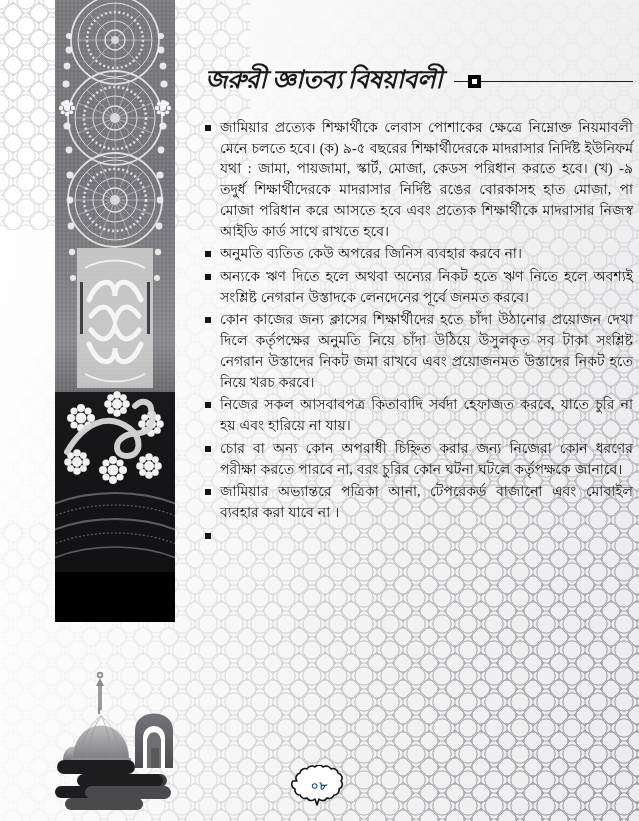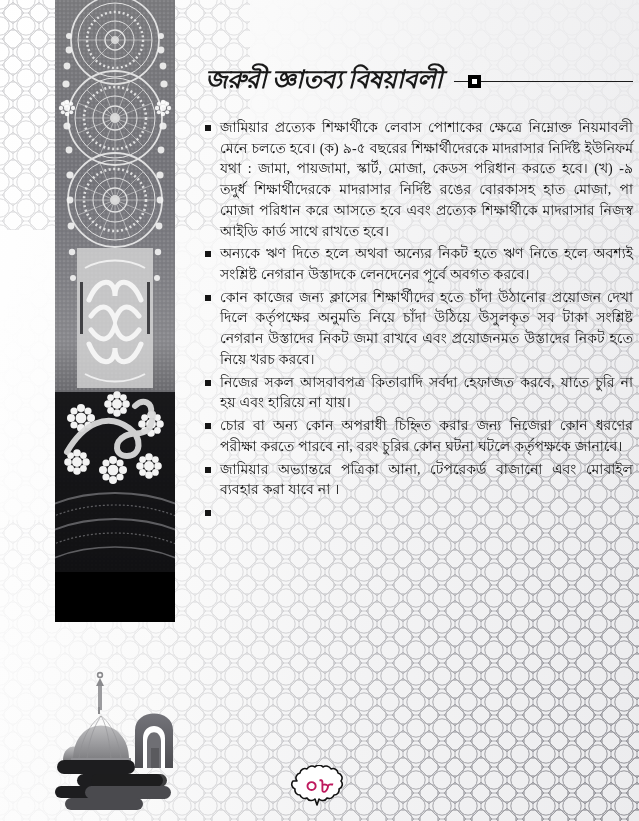--- a/index.html
+++ b/index.html
@@ -159,23 +159,23 @@
     width: 62px;
     height: 44px;
     display: flex;
     align-items: center;
     justify-content: center;
   }
   .page-number .num {
     position: relative;
     z-index: 2;
     font-family: "Liberation Serif", serif;
-    font-size: 21px;
+    font-size: 12px;
     font-weight: 700;
-    color: #be185d;
+    color: #0c4a6e;
     letter-spacing: 1px;
   }
   .page-number svg {
     position: absolute;
     left: 0; top: 0;
     width: 62px; height: 44px;
     z-index: 1;
   }
 </style>
 </head>
@@ -491,22 +491,22 @@
       <div class="heading-rule">
         <span class="rule-marker">
             <i></i>
           </span>
       </div>
     </div>
 
     <ul class="rules">
       <li><span class="bullet"></span><span>জামিয়ার প্রত্যেক শিক্ষার্থীকে লেবাস পোশাকের ক্ষেত্রে নিম্নোক্ত নিয়মাবলী মেনে চলতে হবে। (ক) ৯-৫ বছরের শিক্ষার্থীদেরকে মাদরাসার নির্দিষ্ট ইউনিফর্ম যথা : জামা, পায়জামা, স্কার্ট, মোজা, কেডস পরিধান করতে হবে। (খ) -৯ তদুর্ধ শিক্ষার্থীদেরকে মাদরাসার নির্দিষ্ট রঙের বোরকাসহ হাত মোজা, পা মোজা পরিধান করে আসতে হবে এবং প্রত্যেক শিক্ষার্থীকে মাদরাসার নিজস্ব আইডি কার্ড সাথে রাখতে হবে।</span></li>
       <li><span class="bullet"></span></li>
-      <li><span class="bullet"></span></li>
-      <li><span class="bullet"></span><span>অন্যকে ঋণ দিতে হলে অথবা অন্যের নিকট হতে ঋণ নিতে হলে অবশ্যই সংশ্লিষ্ট নেগরান উস্তাদকে লেনদেনের পূর্বে অবগত করবে।</span></li>
+      <li><span class="bullet"></span><span>অনুমতি ব্যতিত কেউ অপরের জিনিস ব্যবহার করবে না।</span></li>
+      <li><span class="bullet"></span><span>অন্যকে ঋণ দিতে হলে অথবা অন্যের নিকট হতে ঋণ নিতে হলে অবশ্যই সংশ্লিষ্ট নেগরান উস্তাদকে লেনদেনের পূর্বে জনমত করবে।</span></li>
       <li><span class="bullet"></span><span>কোন কাজের জন্য ক্লাসের শিক্ষার্থীদের হতে চাঁদা উঠানোর প্রয়োজন দেখা দিলে কর্তৃপক্ষের অনুমতি নিয়ে চাঁদা উঠিয়ে উসুলকৃত সব টাকা সংশ্লিষ্ট নেগরান উস্তাদের নিকট জমা রাখবে এবং প্রয়োজনমত উস্তাদের নিকট হতে নিয়ে খরচ করবে।</span></li>
       <li><span class="bullet"></span><span>নিজের সকল আসবাবপত্র কিতাবাদি সর্বদা হেফাজত করবে, যাতে চুরি না হয় এবং হারিয়ে না যায়।</span></li>
       <li><span class="bullet"></span><span>চোর বা অন্য কোন অপরাধী চিহ্নিত করার জন্য নিজেরা কোন ধরণের পরীক্ষা করতে পারবে না, বরং চুরির কোন ঘটনা ঘটলে কর্তৃপক্ষকে জানাবে।</span></li>
       <li><span class="bullet"></span><span>জামিয়ার অভ্যান্তরে পত্রিকা আনা, টেপরেকর্ড বাজানো এবং মোবাইল ব্যবহার করা যাবে না ।</span></li>
       <li><span class="bullet"></span></li>
     </ul>
   </div>
 
   <div class="page-number">
     <svg viewBox="0 0 62 44">

